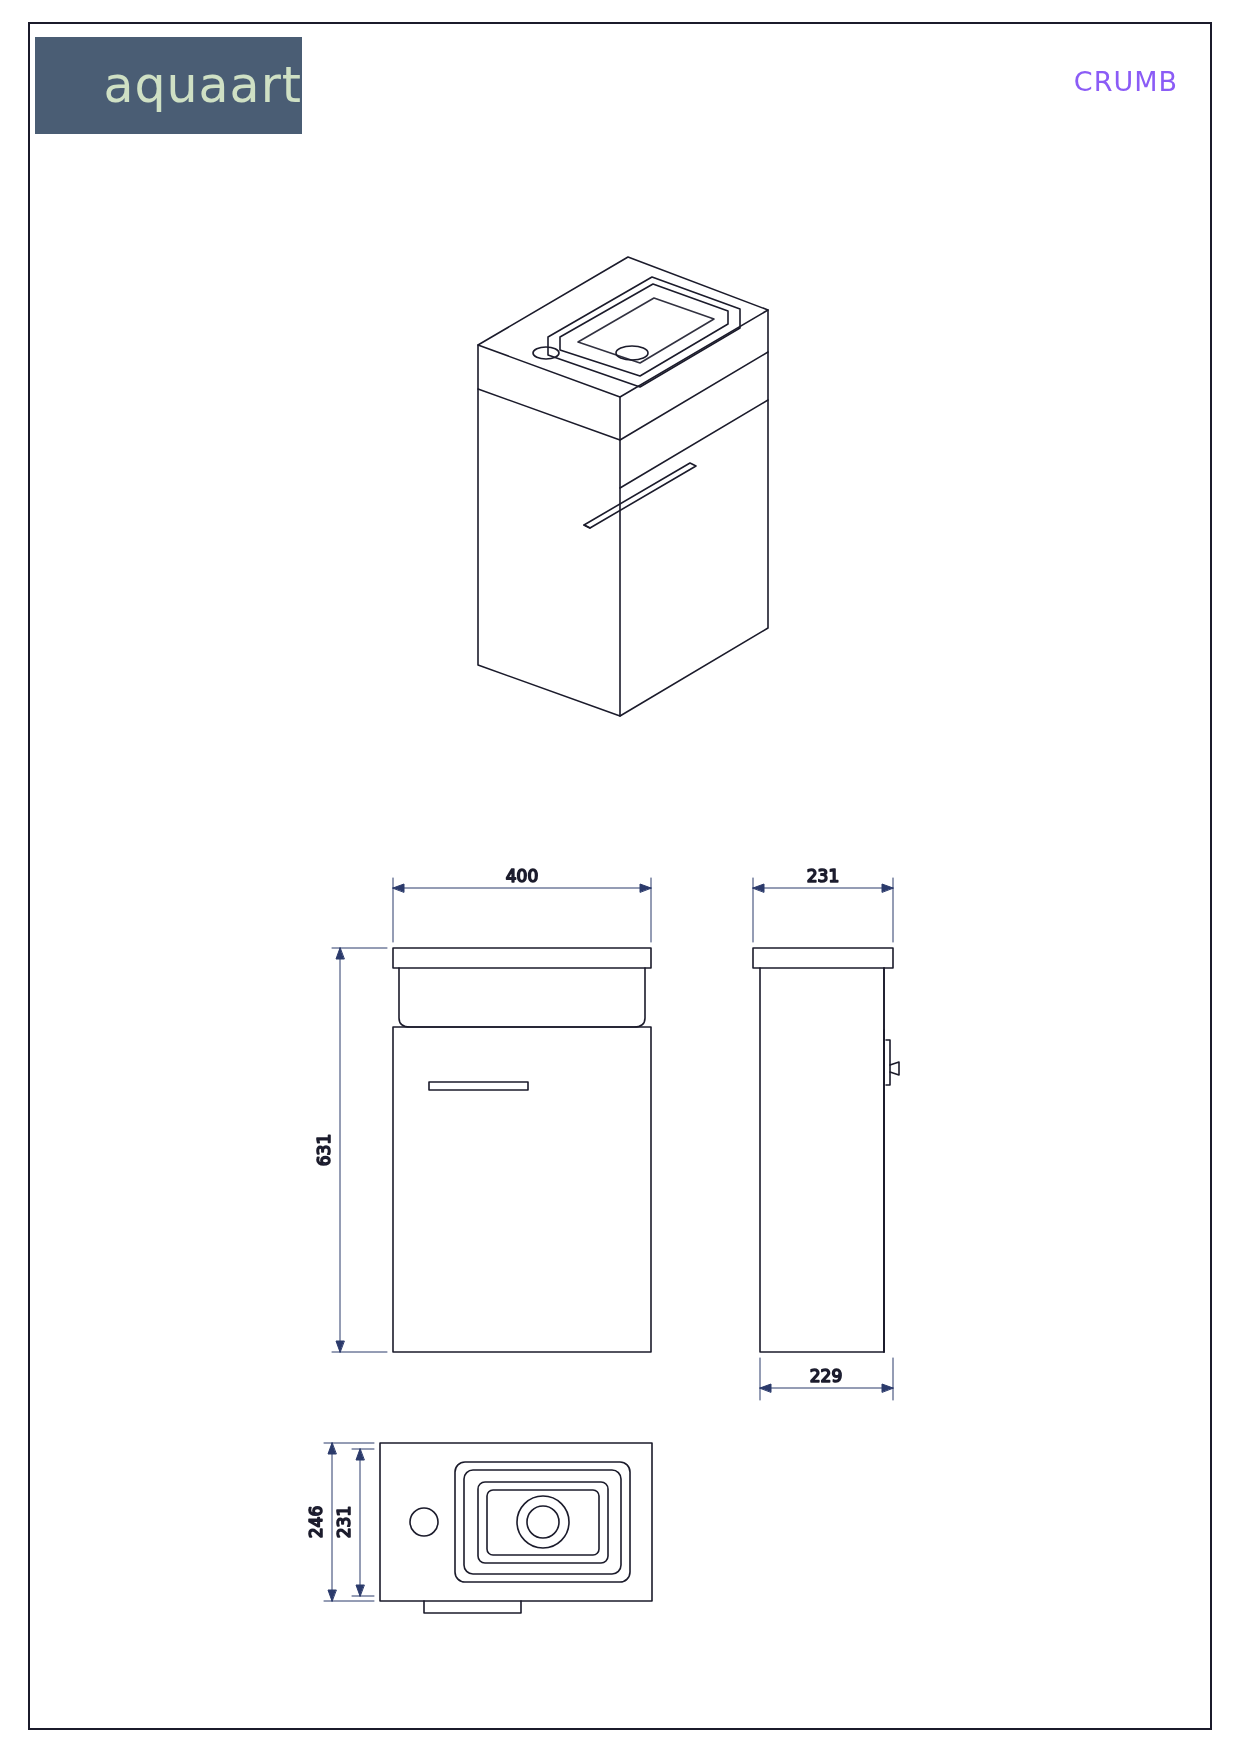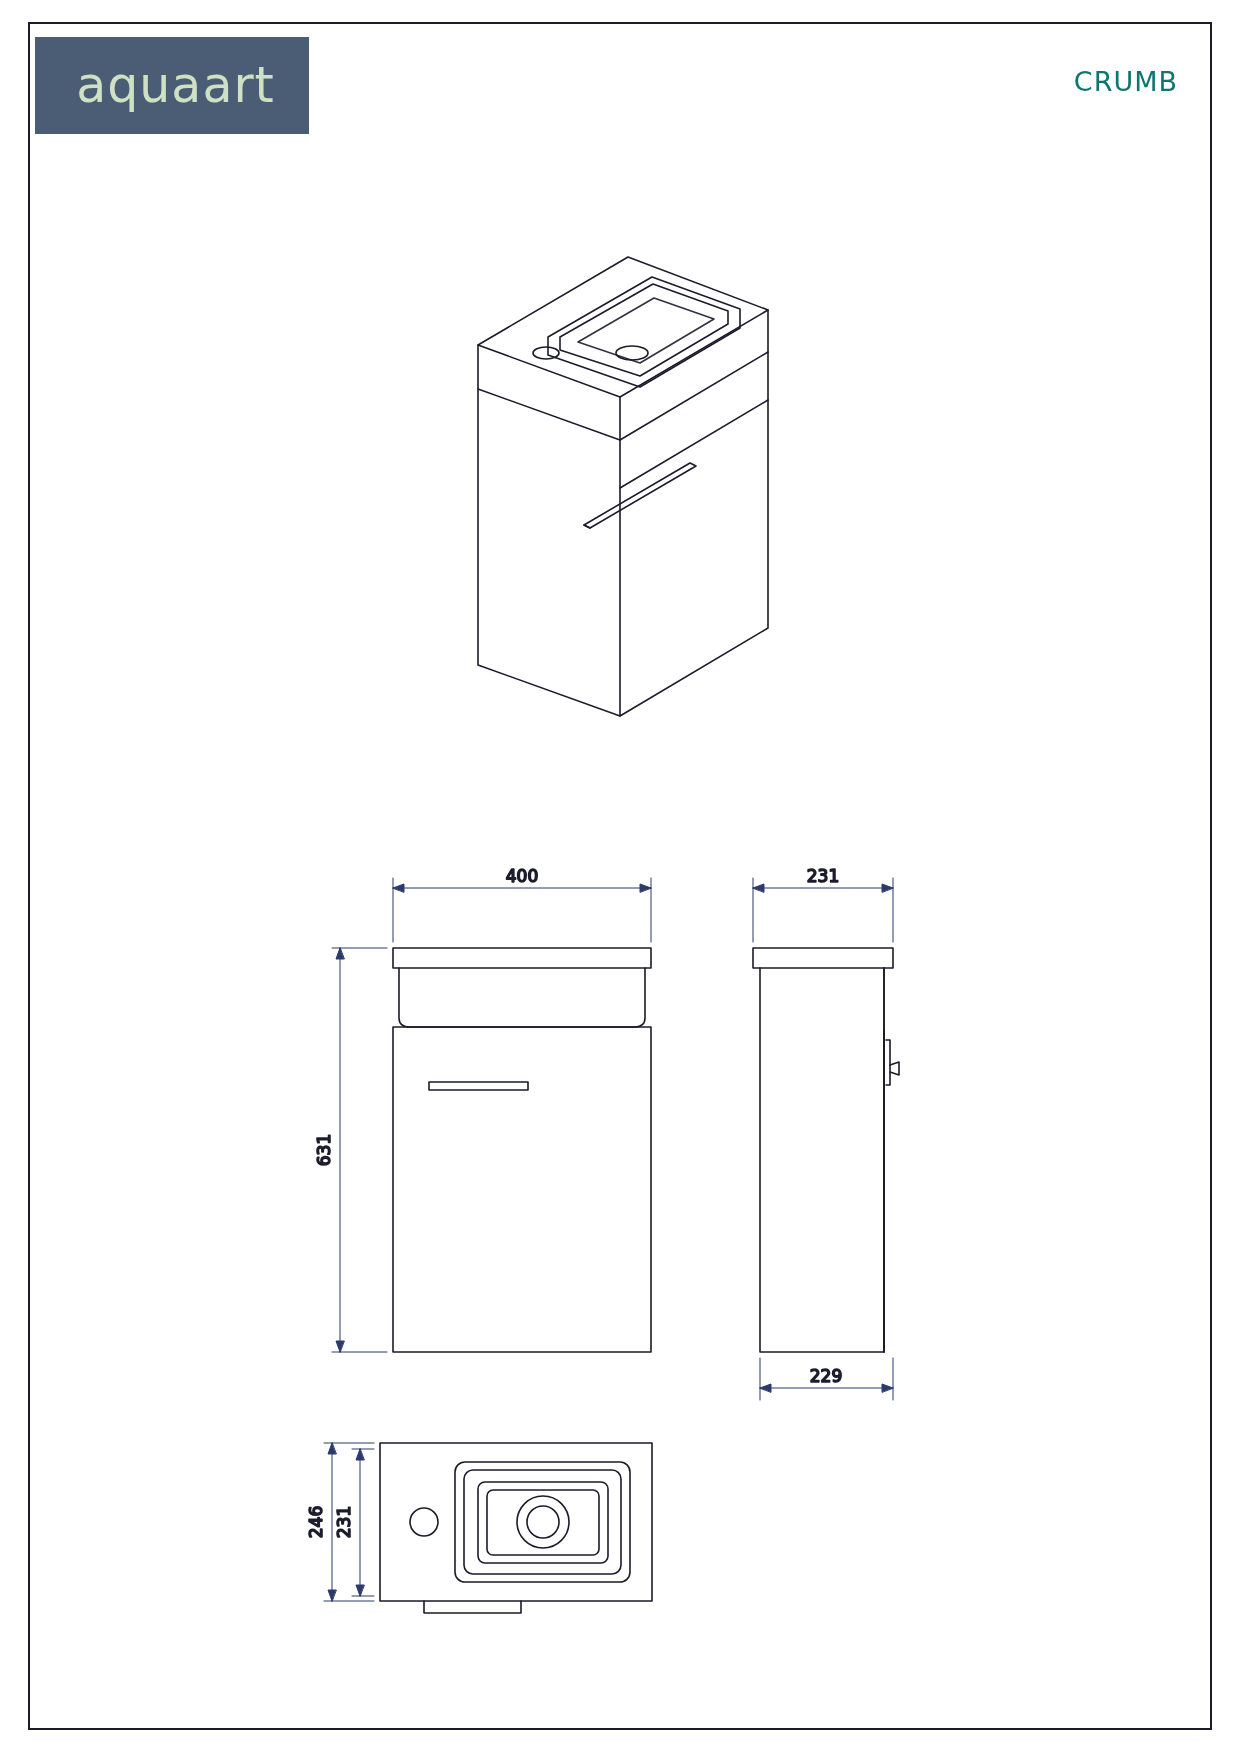--- a/index.html
+++ b/index.html
@@ -31,36 +31,35 @@
   }
   .logo-box {
     position: absolute;
     left: 35px;
     top: 37px;
     width: 267px;
     height: 97px;
     background: #4a5d74;
     display: flex;
     align-items: center;
-    justify-content: center;
-    padding-left: 7px;
+    justify-content: flex-end;
   }
   .logo-text {
     color: #cfe0c4;
     font-family: "DejaVu Sans", sans-serif;
     font-size: 49px;
     letter-spacing: 1px;
     font-weight: 400;
   }
   .title-text {
     position: absolute;
     right: 63px;
     top: 66px;
     font-size: 27px;
-    color: #0f766e;
+    color: #8b5cf6;
     letter-spacing: 1px;
   }
   svg.drawing {
     position: absolute;
     left: 0;
     top: 0;
     width: 1241px;
     height: 1755px;
   }
   .dim-label {

